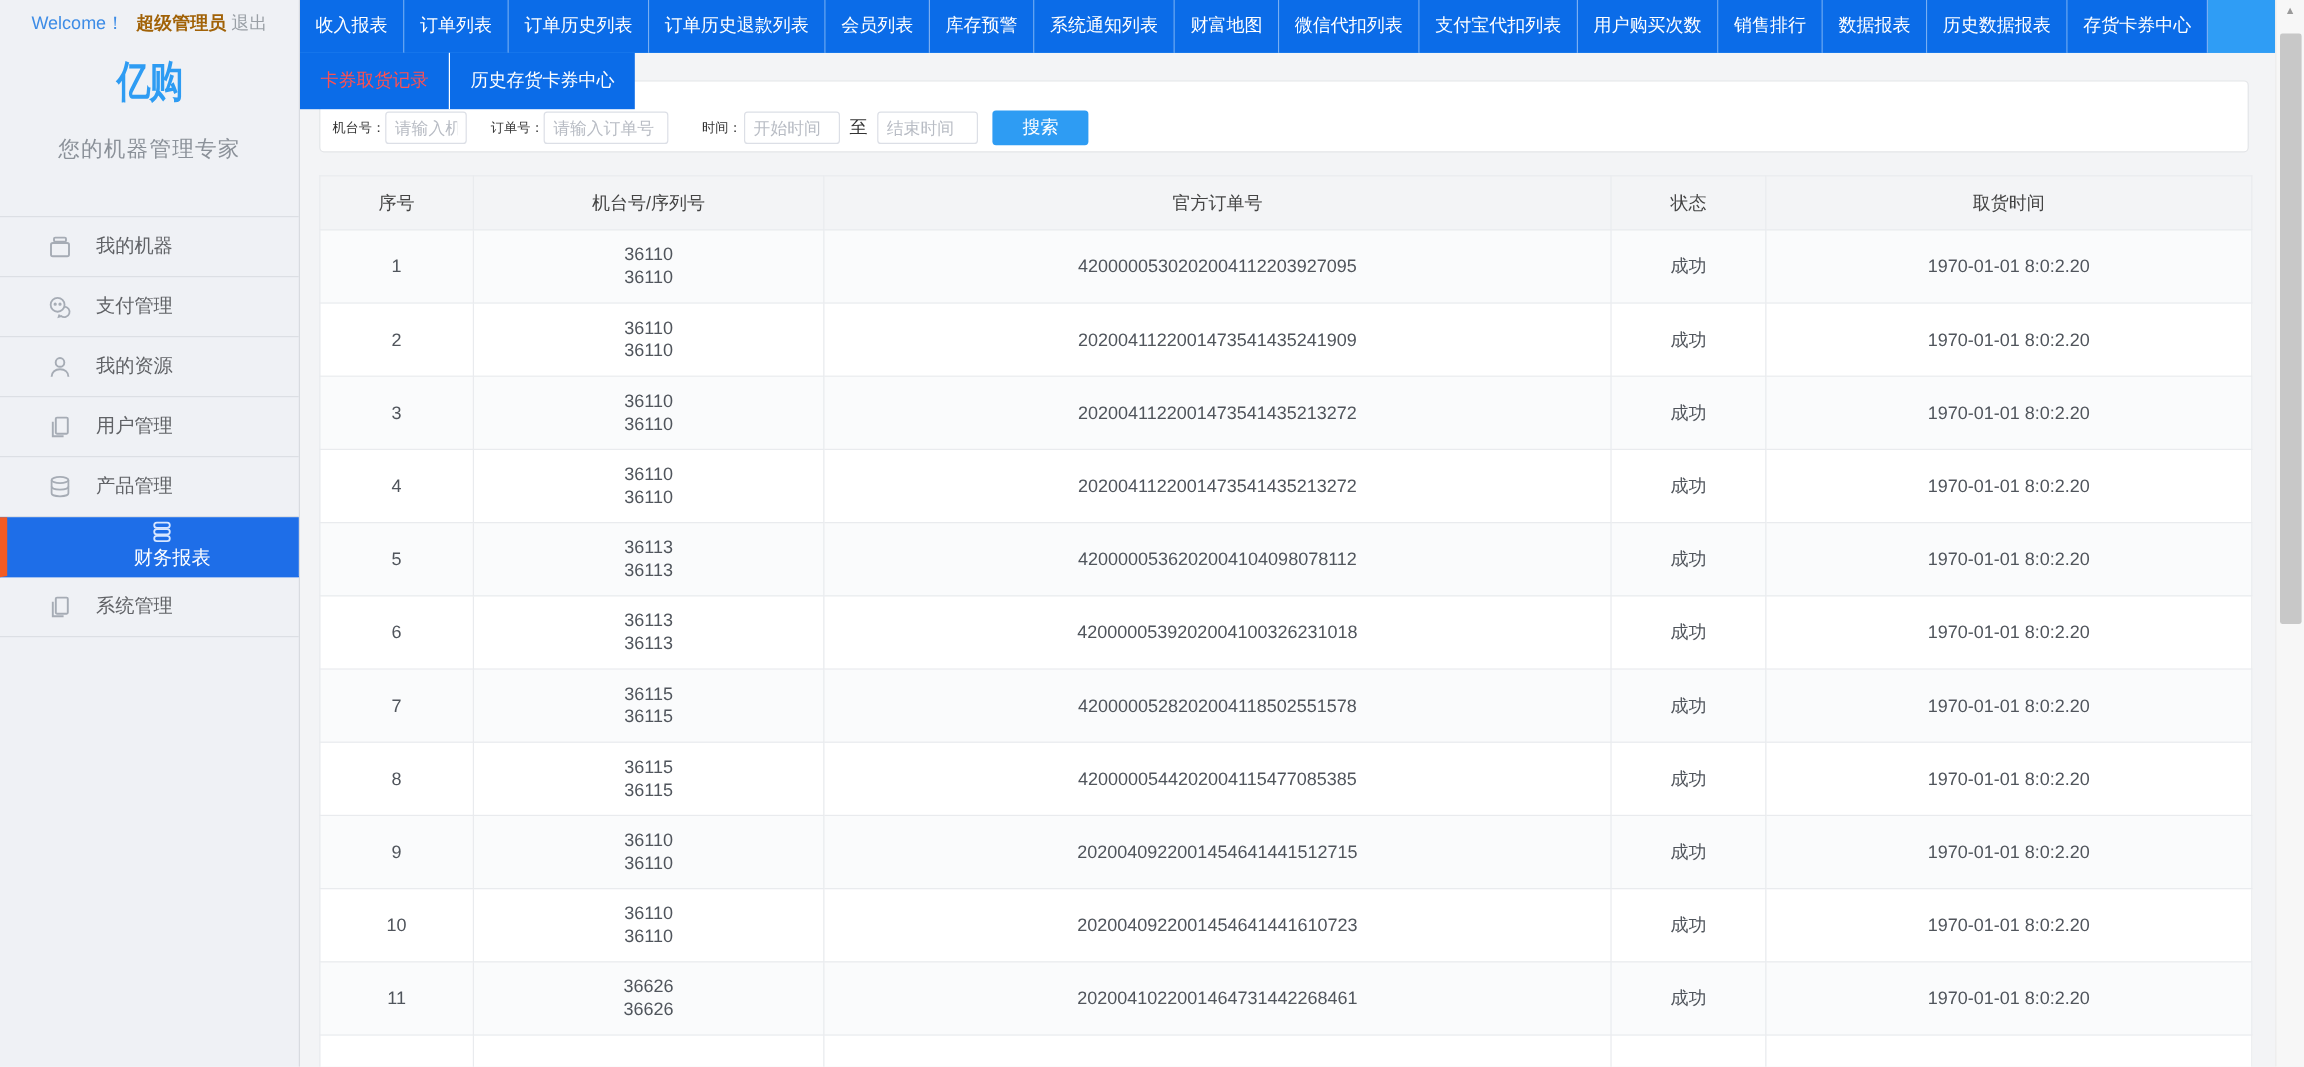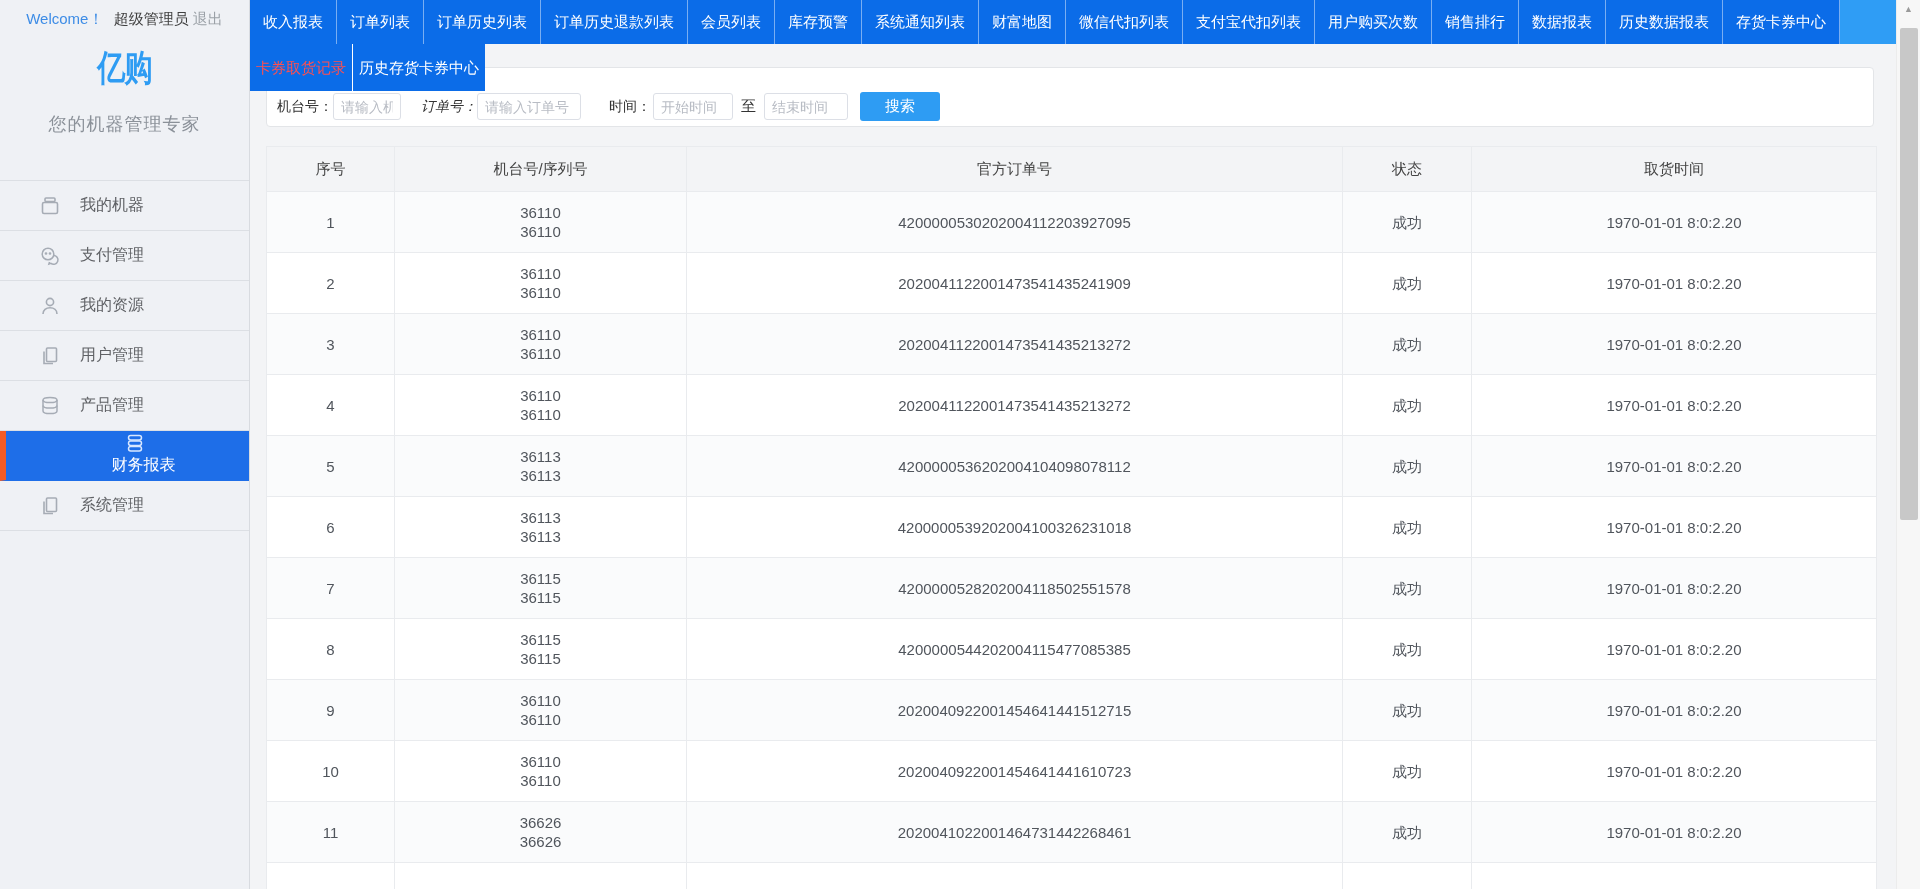--- a/index.html
+++ b/index.html
@@ -6,21 +6,21 @@
   html,body { width:1920px; height:889px; overflow:hidden; }
   body { font-family:"Liberation Sans","DejaVu Sans",sans-serif; background:#f3f4f6; color:#333; }
   .app { position:relative; width:1920px; height:889px; }
 
   
   .sidebar { position:absolute; left:0; top:0; width:250px; height:889px;
              background:#eff1f5; border-right:1px solid #d8dbe0; }
   .welcome-row { position:absolute; top:10px; left:0; width:100%; text-align:center;
                  font-size:15px; white-space:nowrap; }
   .welcome-txt { color:#3d8ce6; margin-right:6px; }
-  .user-name  { color:#404040; font-weight:normal; margin-right:0; }
+  .user-name  { color:#a16207; font-weight:bold; margin-right:0; }
   .logout-link{ color:#9aa0a6; cursor:pointer; }
   .logo { position:absolute; top:44px; left:0; width:100%; text-align:center;
           font-size:36px; font-weight:bold; color:#2e9cf3; letter-spacing:-1px;
           transform:scaleX(.78); }
   .slogan { position:absolute; top:112px; left:0; width:100%; text-align:center;
             font-size:18px; color:#8b9199; letter-spacing:1px; }
   .menu { position:absolute; top:180px; left:0; width:100%; border-top:1px solid #dcdfe4; }
   .menu-item { height:50px; display:flex; align-items:center; padding-left:38px;
                border-bottom:1px solid #dcdfe4; color:#606266; font-size:16px; cursor:pointer; }
   .menu-item .mi-icon { width:24px; height:24px; margin-right:18px; color:#a6acb5;
@@ -35,37 +35,37 @@
          display:flex; background:#2f9df5;justify-content:center; }
   .nav-tab { background:#0b6ce8; color:#fff; font-size:15px; line-height:44px;
              padding:0 13px; white-space:nowrap; border-right:1px solid rgba(255,255,255,.45);
              cursor:pointer; }
   .nav-fill { flex:1; background:#2f9df5; }
 
   
   .search-panel { position:absolute; left:266px; top:67px; width:1608px; height:60px;
                   background:#fff; border:1px solid #e3e5e8; border-radius:4px; }
   .search-row { position:absolute; left:10px; top:24px; display:flex; align-items:center; }
-  .s-label { font-size:14px; color:#333; white-space:nowrap; }
+  .s-label { font-size:11px; color:#333; white-space:nowrap; }
   .s-input { height:27px; border:1px solid #dcdfe6; border-radius:3px; padding:0 7px;
              font-size:14px; color:#333; background:#fff; font-family:inherit; }
   .s-input::placeholder { color:#b8bcc4; }
   .inp-machine { width:68px; }
   .inp-order   { width:104px; }
   .inp-start   { width:80px; margin-left:2px; }
   .inp-end     { width:84px; }
   .to-label { margin:0 8px; font-size:15px; color:#333; }
   .search-btn { margin-left:12px; width:80px; height:29px; background:#2e9cf3; color:#fff;
                 border:none; border-radius:3px; font-size:15px; cursor:pointer; font-family:inherit; }
-  .ml20 { margin-left:20px;font-style:italic; } .ml28 { margin-left:28px; }
+  .ml20 { margin-left:20px; } .ml28 { margin-left:28px; }
 
   
   .subnav { position:absolute; left:250px; top:44px; height:47px; display:inline-flex;
             background:#0b6ce8; z-index:5; }
-  .subnav-tab { color:#fff; font-size:15px; line-height:47px; padding:0 6px;
+  .subnav-tab { color:#fff; font-size:15px; line-height:47px; padding:0 17px;
                 white-space:nowrap; cursor:pointer; }
   .subnav-tab.sep { border-left:1px solid #fff; }
   .subnav-tab.active { color:#ff5050; }
 
   
   .table-wrap { position:absolute; left:266px; top:146px; width:1610px; }
   table { width:1610px; border-collapse:collapse; table-layout:fixed; font-size:15px; color:#50555c; }
   th { height:45px; background:#f3f4f6; font-weight:normal; font-size:15px; color:#444;
        border:1px solid #e9ebee; text-align:center; }
   td { height:61px; border:1px solid #e9ebee; text-align:center; vertical-align:middle;

